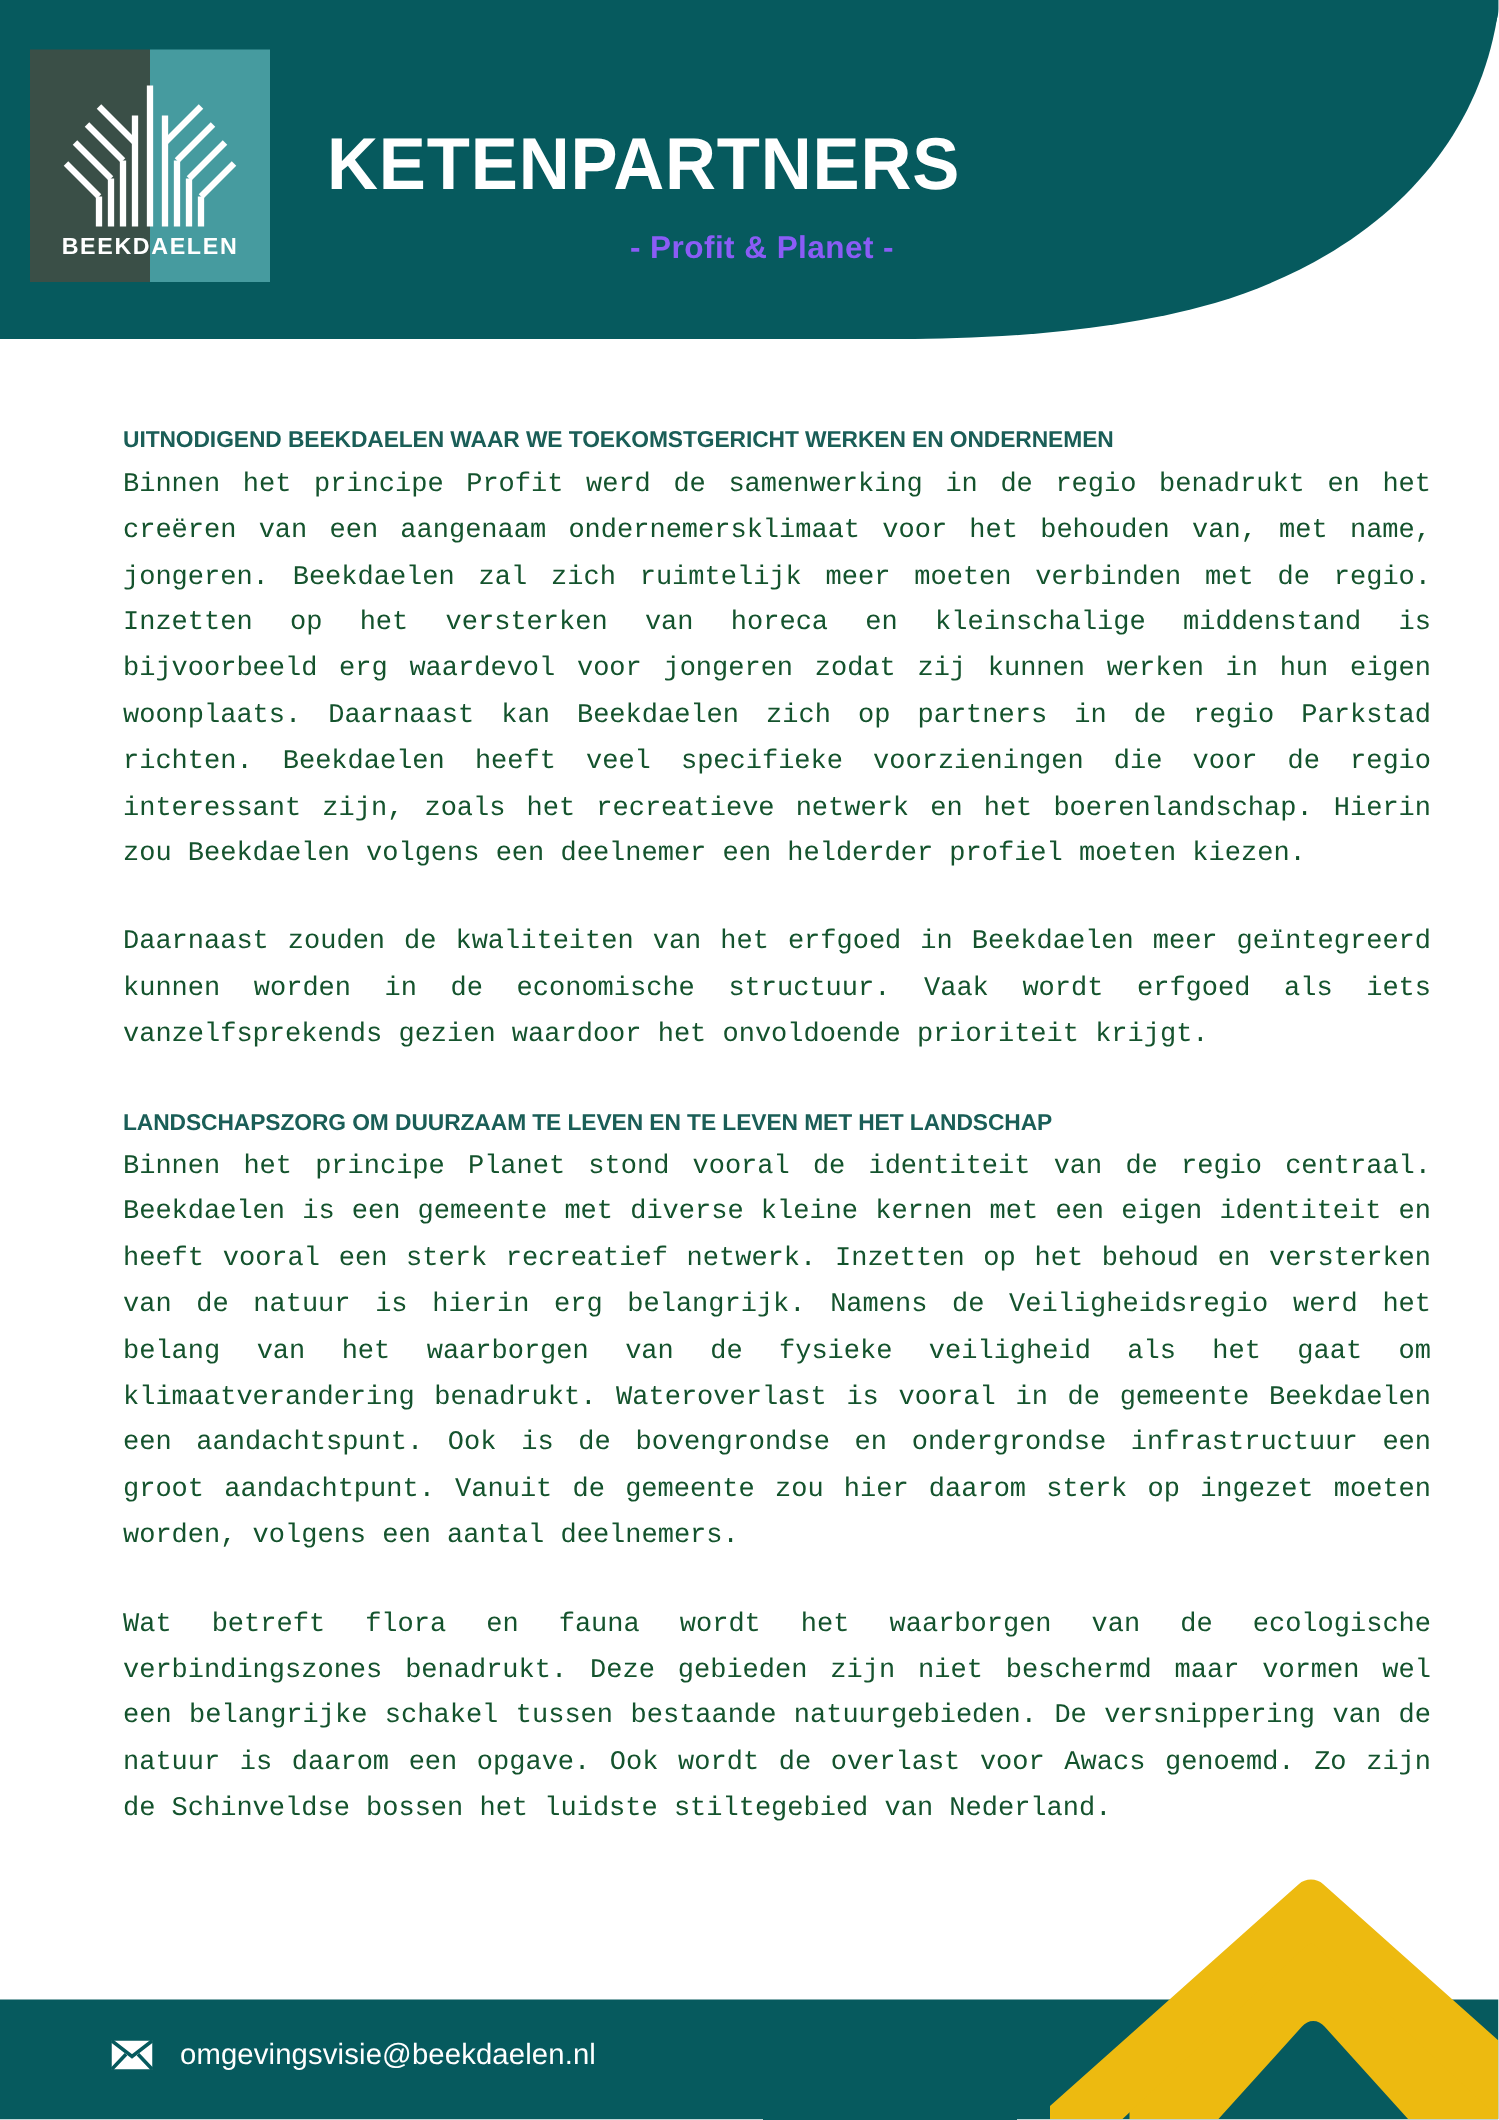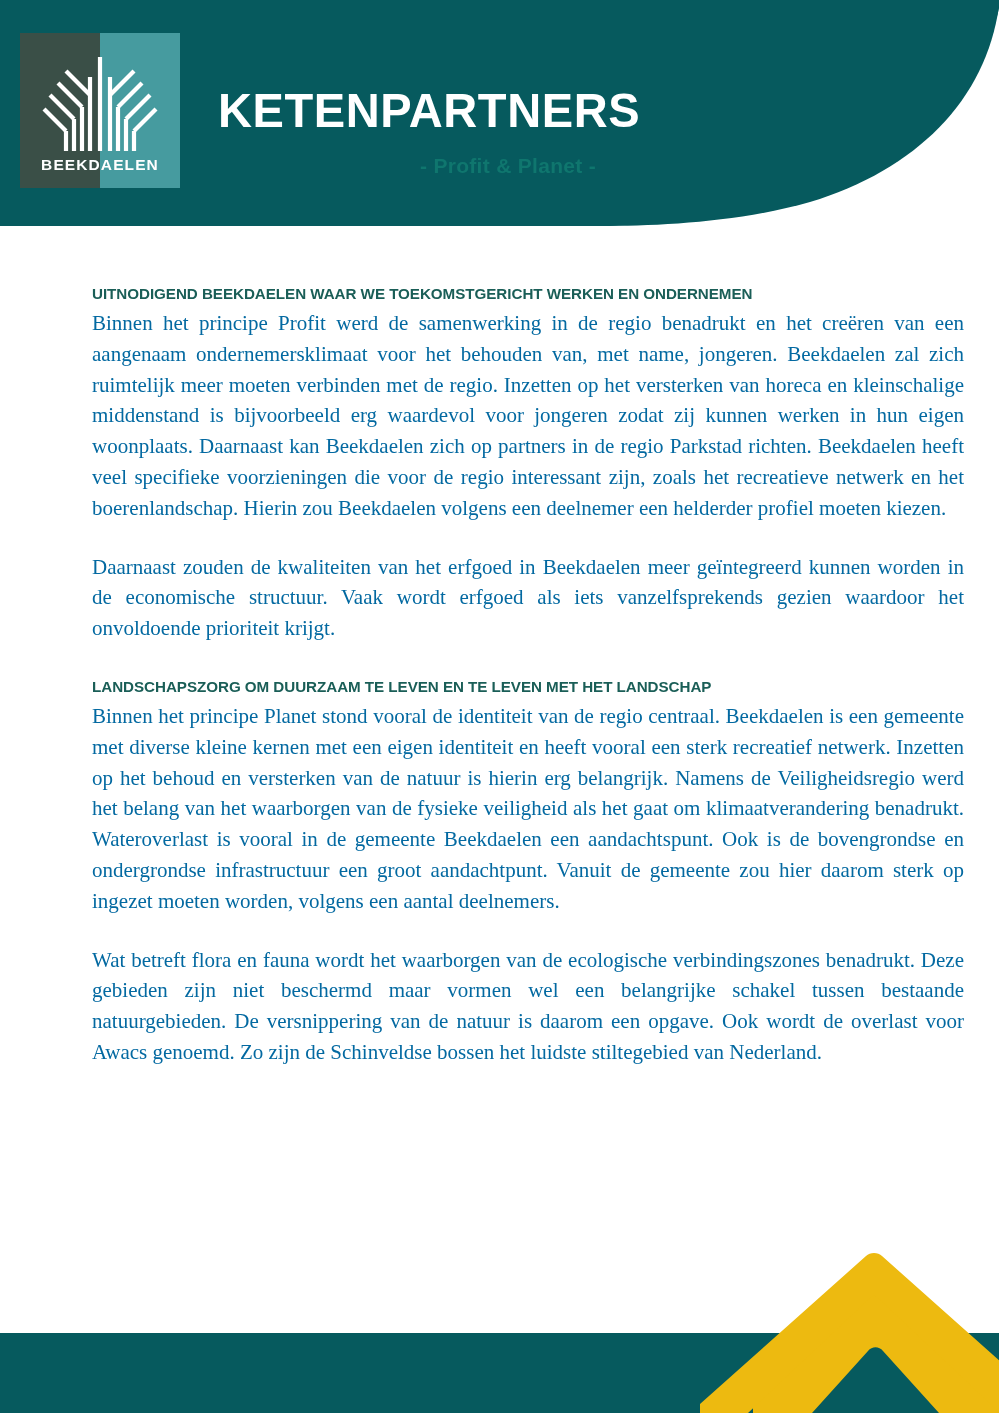--- a/index.html
+++ b/index.html
@@ -109,54 +109,54 @@
     transform-origin: left center;
     font-family: "Liberation Sans", sans-serif;
     white-space: nowrap;
   }
   .header-subtitle {
     position: absolute;
     left: 218px;
     top: 153px;
     width: 580px;
     text-align: center;
-    color: #0f766e;
+    color: #8b5cf6;
     font-size: 21px;
     line-height: 26px;
     font-weight: 700;
     letter-spacing: 0.3px;
     font-family: "Liberation Sans", sans-serif;
     white-space: nowrap;
   }
 
   
   .content {
     position: absolute;
-    left: 92px;
+    left: 82px;
     top: 283px;
     width: 872px;
   }
   .section-heading {
     color: #1a5e57;
     font-size: 15.2px;
     line-height: 22px;
     font-weight: 700;
     letter-spacing: -0.05px;
     margin: 0 0 3px 0;
     font-family: "Liberation Sans", sans-serif;
   }
   .para {
-    color: #0369a1;
-    font-size: 21px;
+    color: #14532d;
+    font-size: 18px;
     line-height: 30.8px;
     text-align: justify;
     text-justify: inter-word;
     margin: 0;
     font-weight: 400;
-    font-family: Liberation Serif, serif;
+    font-family: Liberation Mono, monospace;
   }
   .para + .para {
     margin-top: 28px;
   }
   .section-block {
     margin-top: 32px;
   }
   .section-block:first-child {
     margin-top: 0;
   }
@@ -271,14 +271,22 @@
 
   <div class="chevron">
     <svg viewBox="0 0 299 173" preserveAspectRatio="none">
       <path d="M112,173 L168,111 C172,106 179,106 183,111 L239,173 L299,173 L299,155
                L196,40 C190,33 184,30 176,30 C168,30 162,33 156,40 L53,155 L53,173 Z" fill="#edba10"></path>
       <path d="M-10,173 L166,16 C170,12 178,12 182,16 L358,173 L300,173 L178,58
                C175,55 173,55 170,58 L48,173 Z" fill="#edba10"></path>
     </svg>
   </div>
 
+  <div class="footer-contact">
+    <svg class="mail-icon" viewBox="0 0 28 20">
+      <rect x="0.5" y="0.5" width="27" height="19" fill="#ffffff"></rect>
+      <path d="M0.5,0.5 L14,11 L27.5,0.5" fill="none" stroke="#065a5e" stroke-width="2.4"></path>
+      <path d="M0.5,19.5 L10,9.5 M27.5,19.5 L18,9.5" fill="none" stroke="#065a5e" stroke-width="2.4"></path>
+    </svg>
+    <span class="footer-email">omgevingsvisie@beekdaelen.nl</span>
+  </div>
 
 </div>
 
 </body></html>

